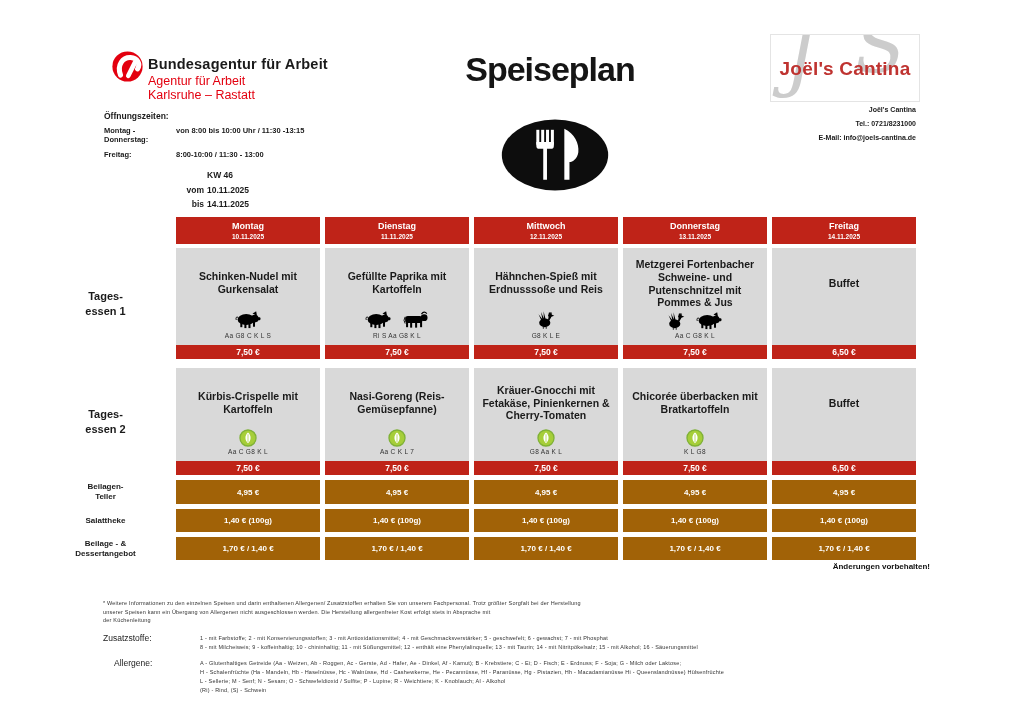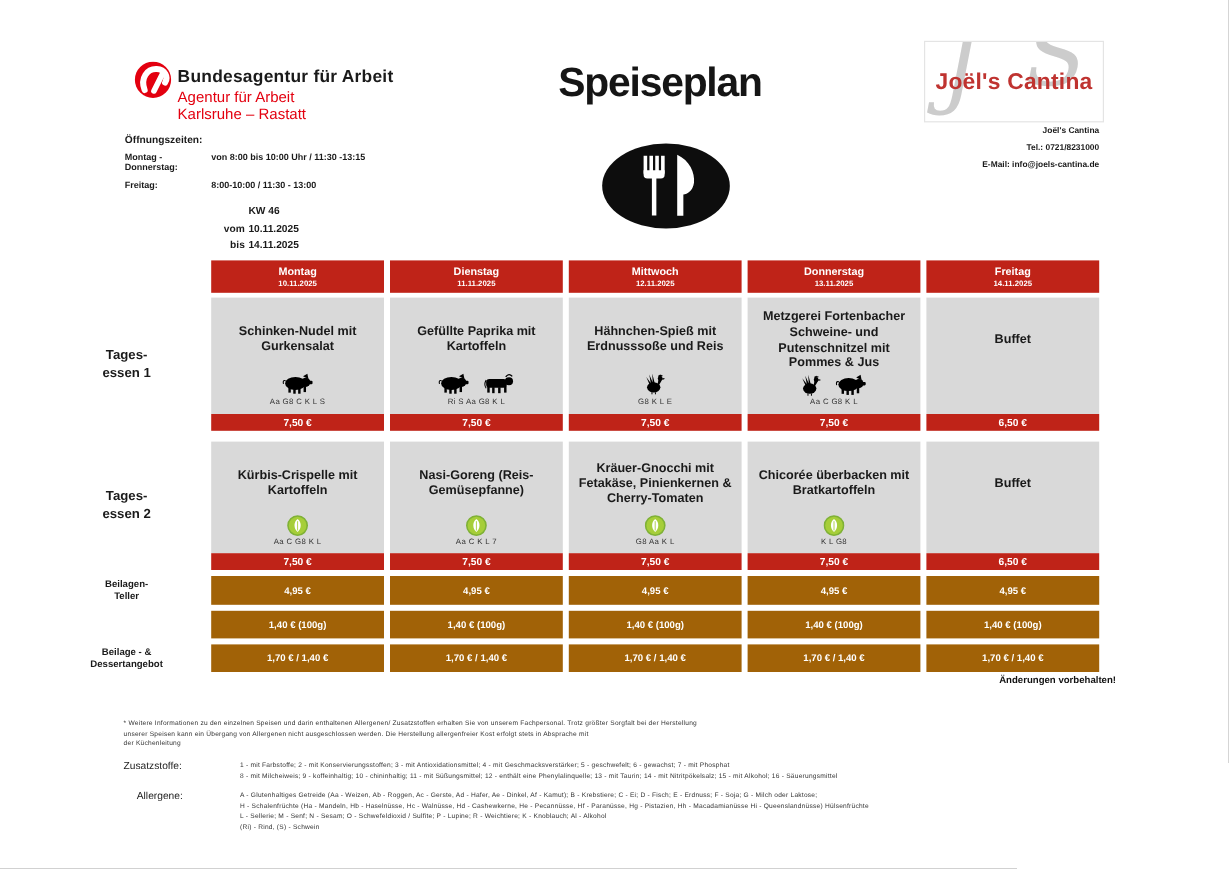--- a/index.html
+++ b/index.html
@@ -322,20 +322,23 @@
     <div class="row-label small" style="grid-column:1;grid-row:9">
       <span>Beilagen-</span>
       <span>Teller</span>
     </div>
     <div class="extra-bar" style="grid-column:2;grid-row:9">4,95 €</div>
     <div class="extra-bar" style="grid-column:3;grid-row:9">4,95 €</div>
     <div class="extra-bar" style="grid-column:4;grid-row:9">4,95 €</div>
     <div class="extra-bar" style="grid-column:5;grid-row:9">4,95 €</div>
     <div class="extra-bar" style="grid-column:6;grid-row:9">4,95 €</div>
 
+    <div class="row-label small" style="grid-column:1;grid-row:11">
+      <span>Salattheke</span>
+    </div>
     <div class="extra-bar" style="grid-column:2;grid-row:11">1,40 € (100g)</div>
     <div class="extra-bar" style="grid-column:3;grid-row:11">1,40 € (100g)</div>
     <div class="extra-bar" style="grid-column:4;grid-row:11">1,40 € (100g)</div>
     <div class="extra-bar" style="grid-column:5;grid-row:11">1,40 € (100g)</div>
     <div class="extra-bar" style="grid-column:6;grid-row:11">1,40 € (100g)</div>
 
     <div class="row-label small" style="grid-column:1;grid-row:13">
       <span>Beilage - &amp;</span>
       <span>Dessertangebot</span>
     </div>

